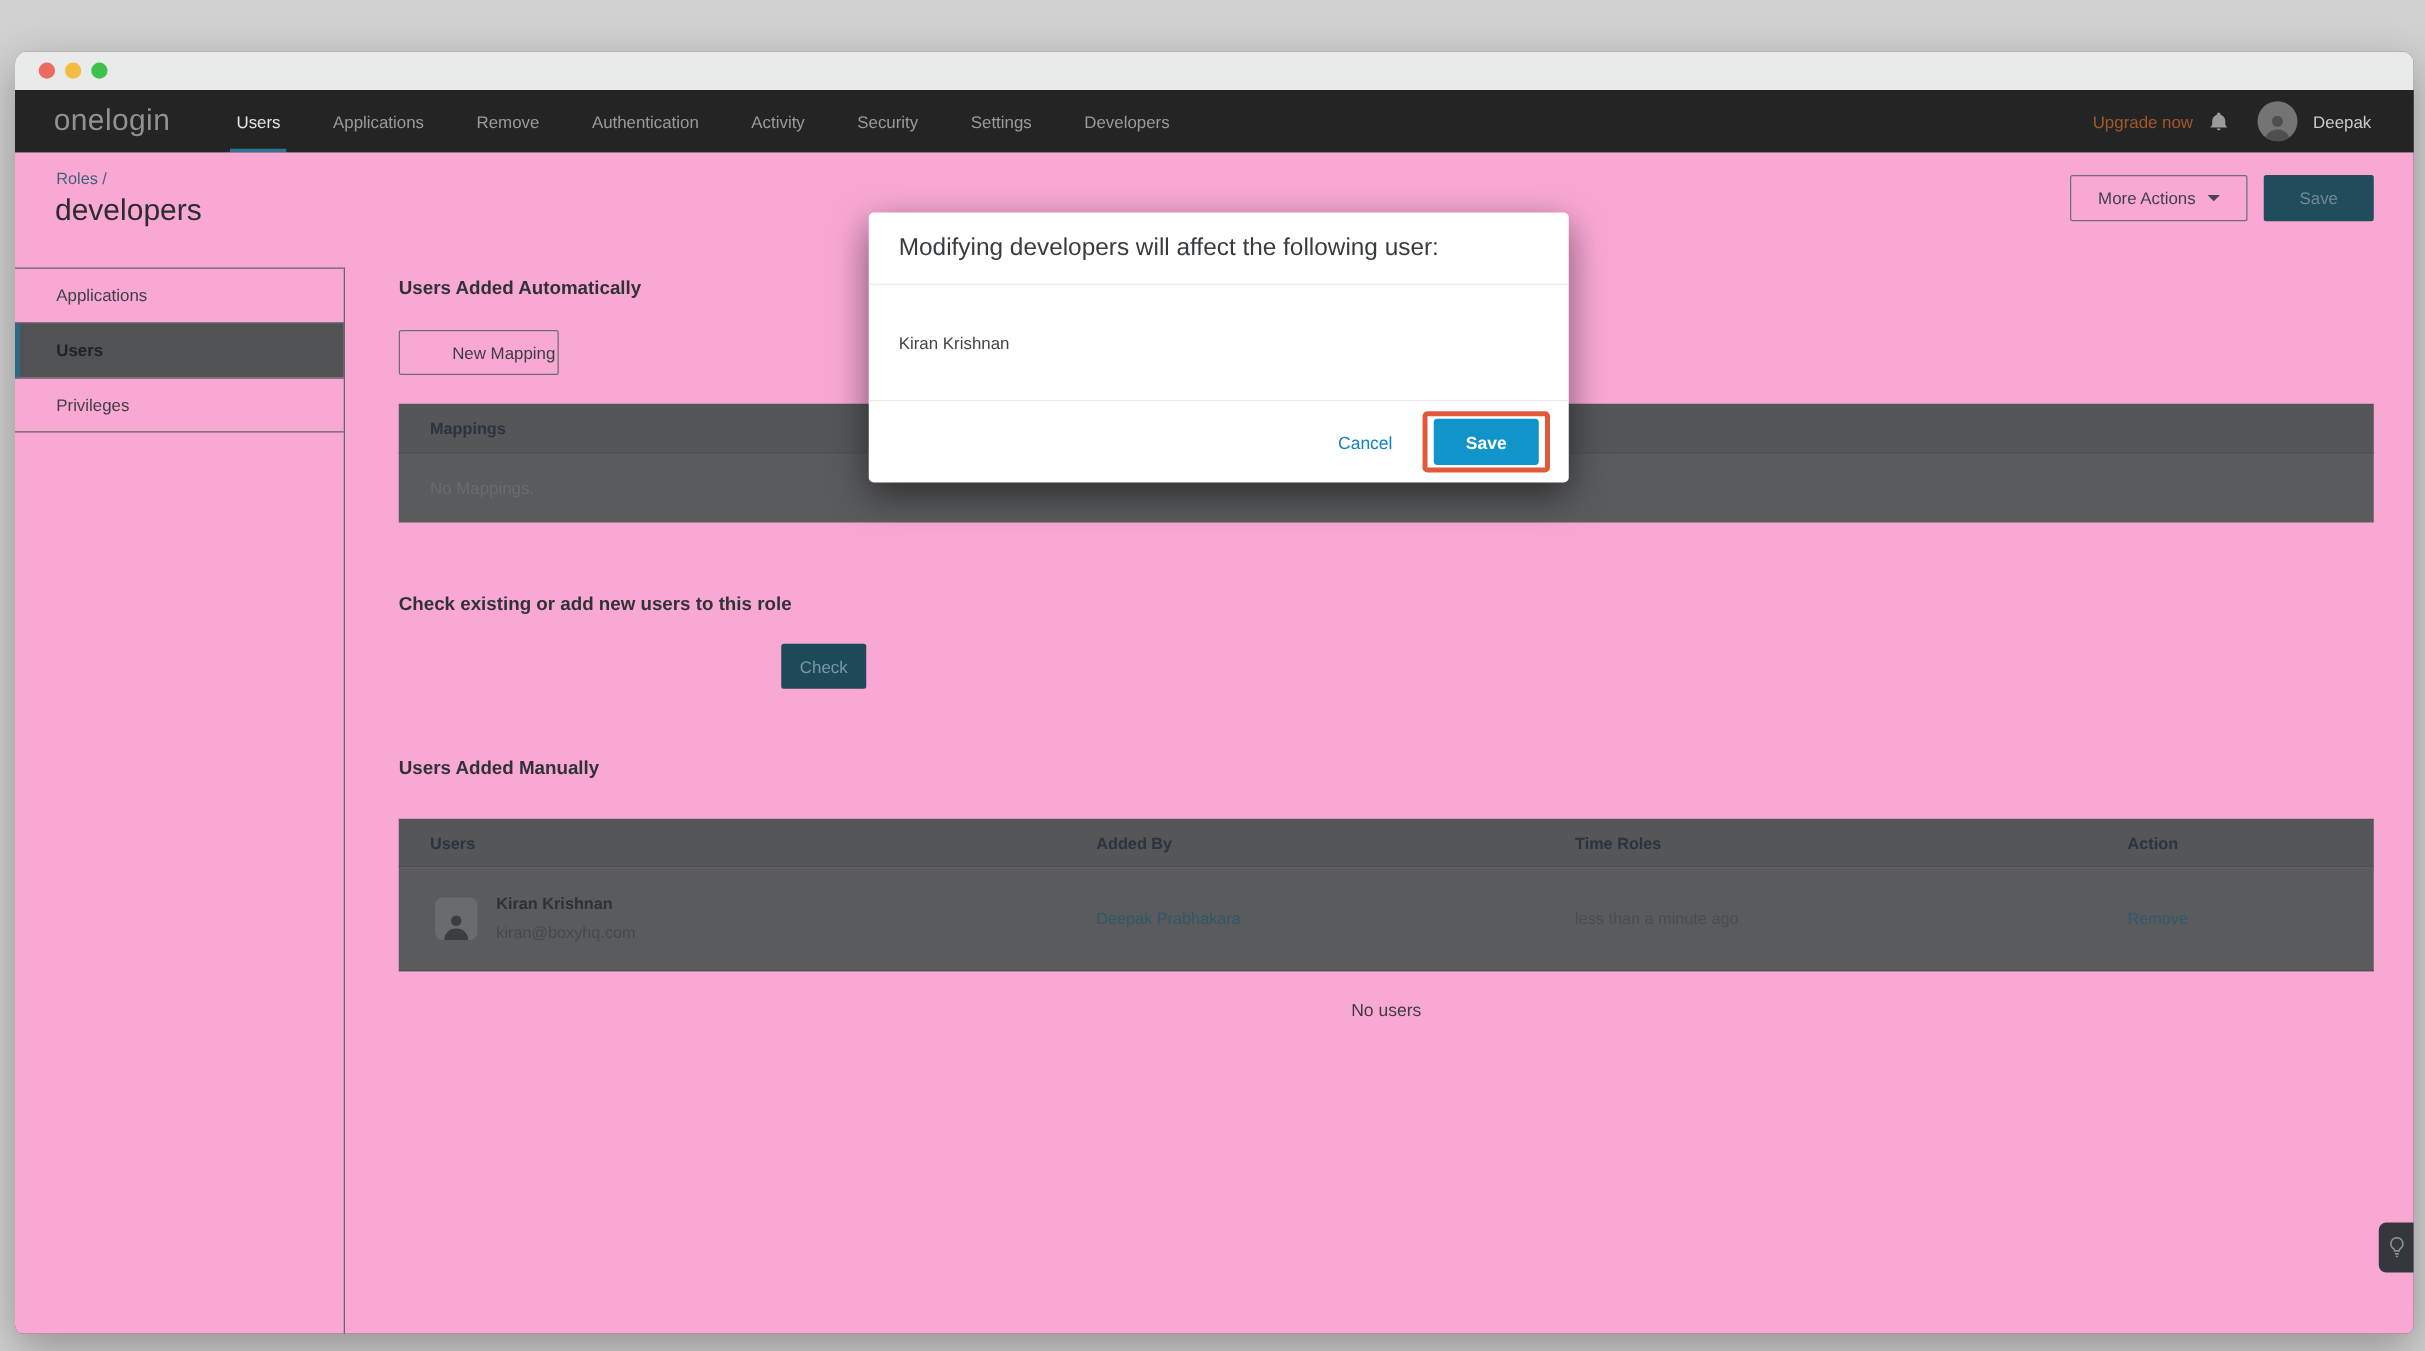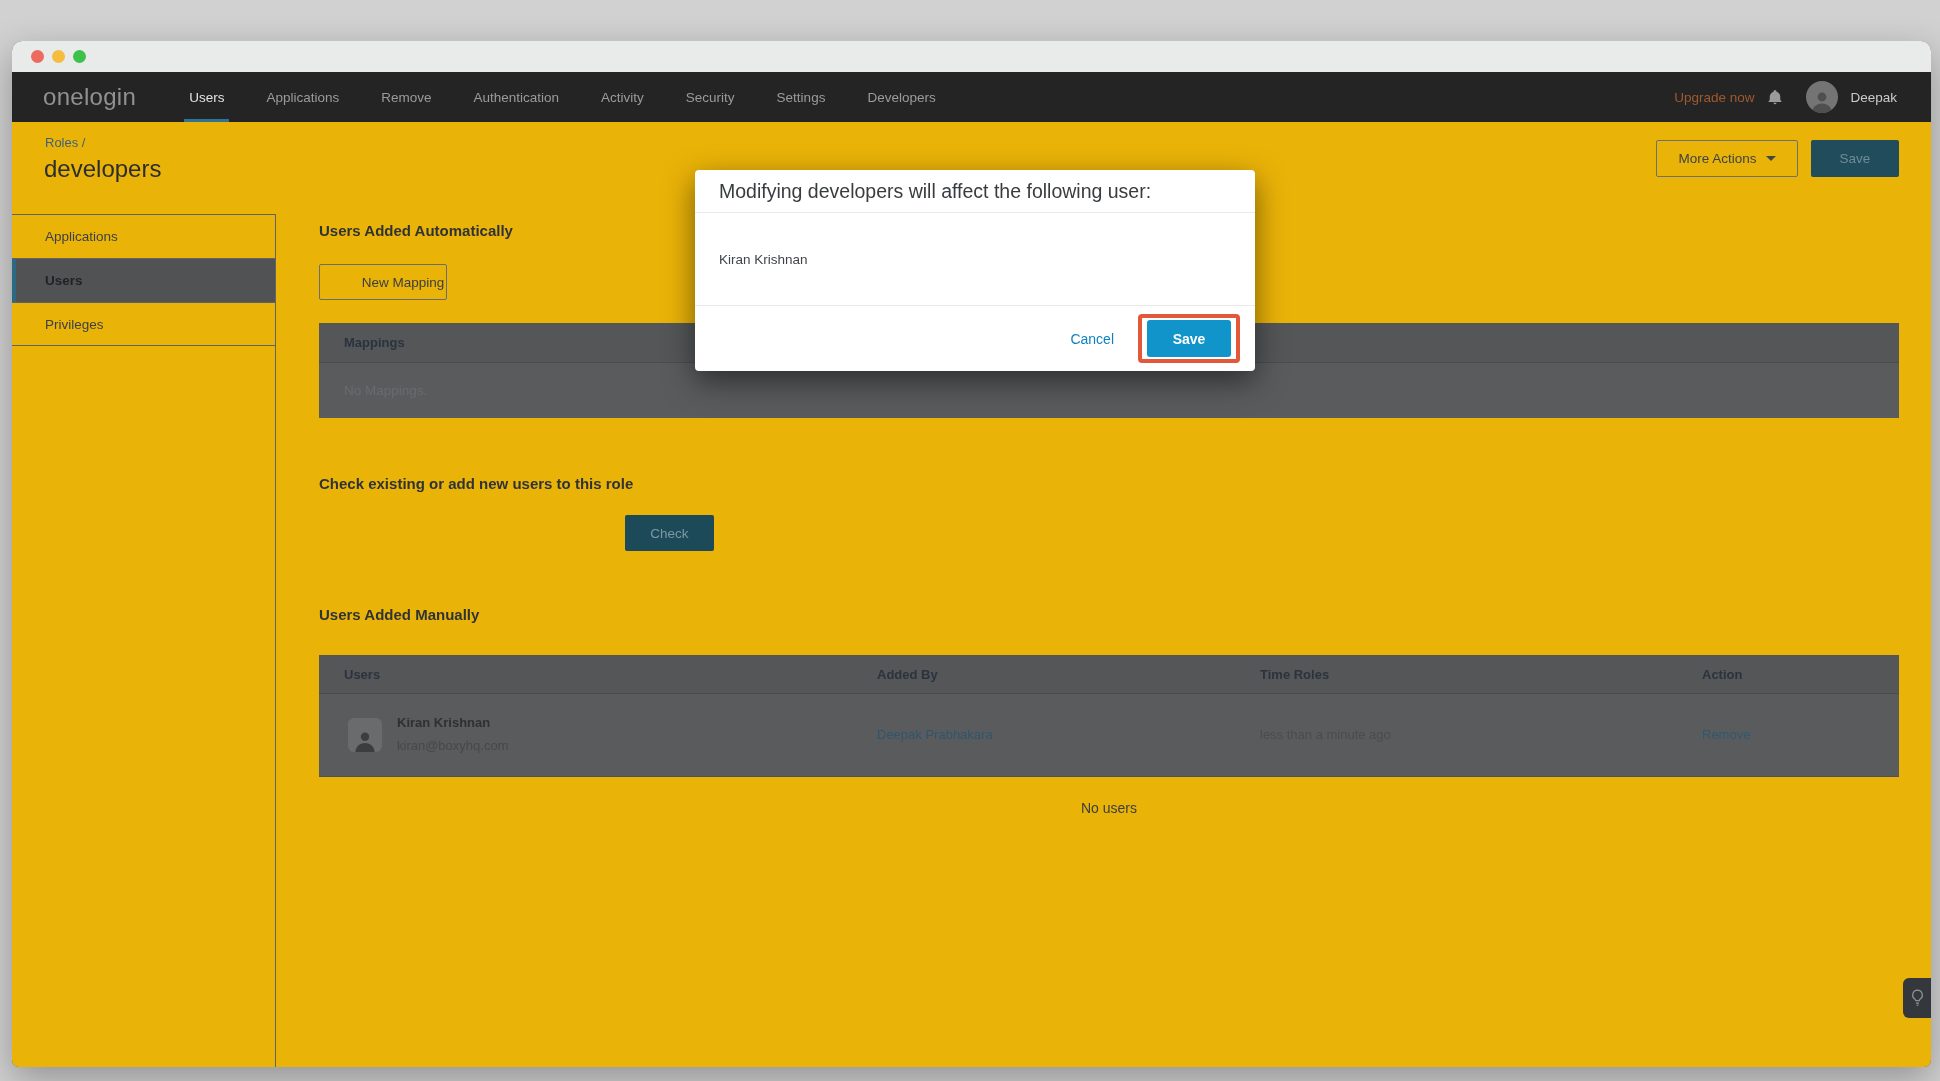--- a/index.html
+++ b/index.html
@@ -49,21 +49,21 @@
   .upgrade { color:#a0592f; font-size:13.5px; font-weight:500; margin-right:12px; cursor:pointer; }
   .bell { margin-right:22px; display:flex; align-items:center; }
   .avatar {
     width:32px; height:32px; border-radius:50%; background:#747474;
     overflow:hidden; display:flex; align-items:flex-end; justify-content:center;
     margin-right:12px;
   }
   .nav-user-name { color:#cbcbcb; font-size:13.5px; font-weight:500; }
 
   
-  .page { position:absolute; top:81px; left:0; right:0; bottom:0; background:#eab308; }
+  .page { position:absolute; top:81px; left:0; right:0; bottom:0; background:#f9a8d4; }
 
   .breadcrumb { position:absolute; top:13px; left:33px; font-size:13px; color:#3e627a; cursor:pointer; }
   .page-title { position:absolute; top:33px; left:32px; font-size:24px; color:#2b2d2f; }
 
   .btn-more {
     position:absolute; top:18px; left:1644px; width:142px; height:37px;
     background:transparent; border:1px solid #6e7073; border-radius:2px;
     color:#3f4245; font-size:13.5px; display:flex; align-items:center;
     justify-content:center; gap:9px; cursor:pointer;
   }
@@ -118,21 +118,21 @@
   }
 
   .search-input {
     position:absolute; left:42px; top:393px; width:298px; height:36px;
     background:#525355; border:1px solid #6b6d70; border-radius:2px;
     padding-left:14px; font-size:13.5px; color:#8a8c90; outline:none;
     font-family:"Liberation Sans", sans-serif;
   }
   .search-input::placeholder { color:#77797d; }
   .btn-check {
-    position:absolute; left:348px; top:393px; width:89px; height:36px;
+    position:absolute; left:348px; top:393px; width:68px; height:36px;
     background:#1d4a58; border:none; border-radius:2px; color:#7b99a4;
     font-size:13.5px; font-weight:500; cursor:pointer;
   }
 
   .t-manual { top:533px; }
   .t-head2 { height:39px; position:relative; background:#545658; border-bottom:1px solid #4b4c4e; }
   .t-head2 span { position:absolute; top:12px; font-size:13px; font-weight:700; color:#2b333e; }
   .col-x0 { left:25px; } .col-x1 { left:558px; } .col-x2 { left:941px; } .col-x3 { left:1383px; }
   .t-row { height:83px; position:relative; background:#5a5b5d; border-bottom:1px solid #505153; }
   .row-avatar {
@@ -148,21 +148,21 @@
 
   .no-users { position:absolute; left:42px; top:678px; width:1580px; text-align:center;
     font-size:14px; color:#3b3e40; }
 
   
   .modal {
     position:absolute; left:683px; top:129px; width:560px; background:#ffffff;
     border-radius:4px; box-shadow:0 10px 30px rgba(0,0,0,.5); z-index:10;
   }
   .modal-title {
-    height:43px; display:flex; align-items:center; padding:0 24px;
+    height:58px; display:flex; align-items:center; padding:0 24px;
     font-size:19.5px; color:#393c3f; border-bottom:1px solid #eaeaea;text-align:center;
   }
   .modal-body {
     height:93px; display:flex; align-items:center; padding:0 24px;
     font-size:13.5px; color:#414549; border-bottom:1px solid #eaeaea;
   }
   .modal-footer {
     height:65px; display:flex; align-items:center; justify-content:flex-end;
     padding-right:15px;
   }

